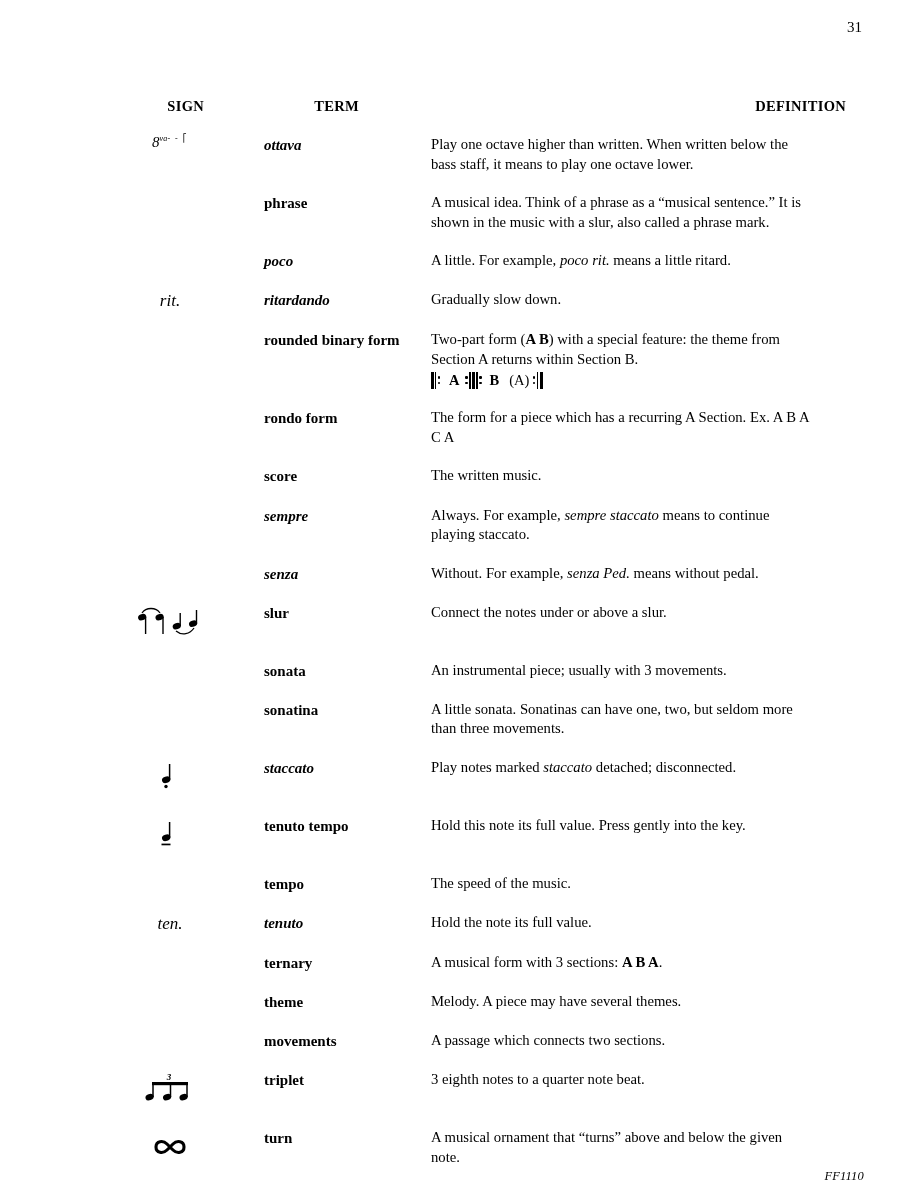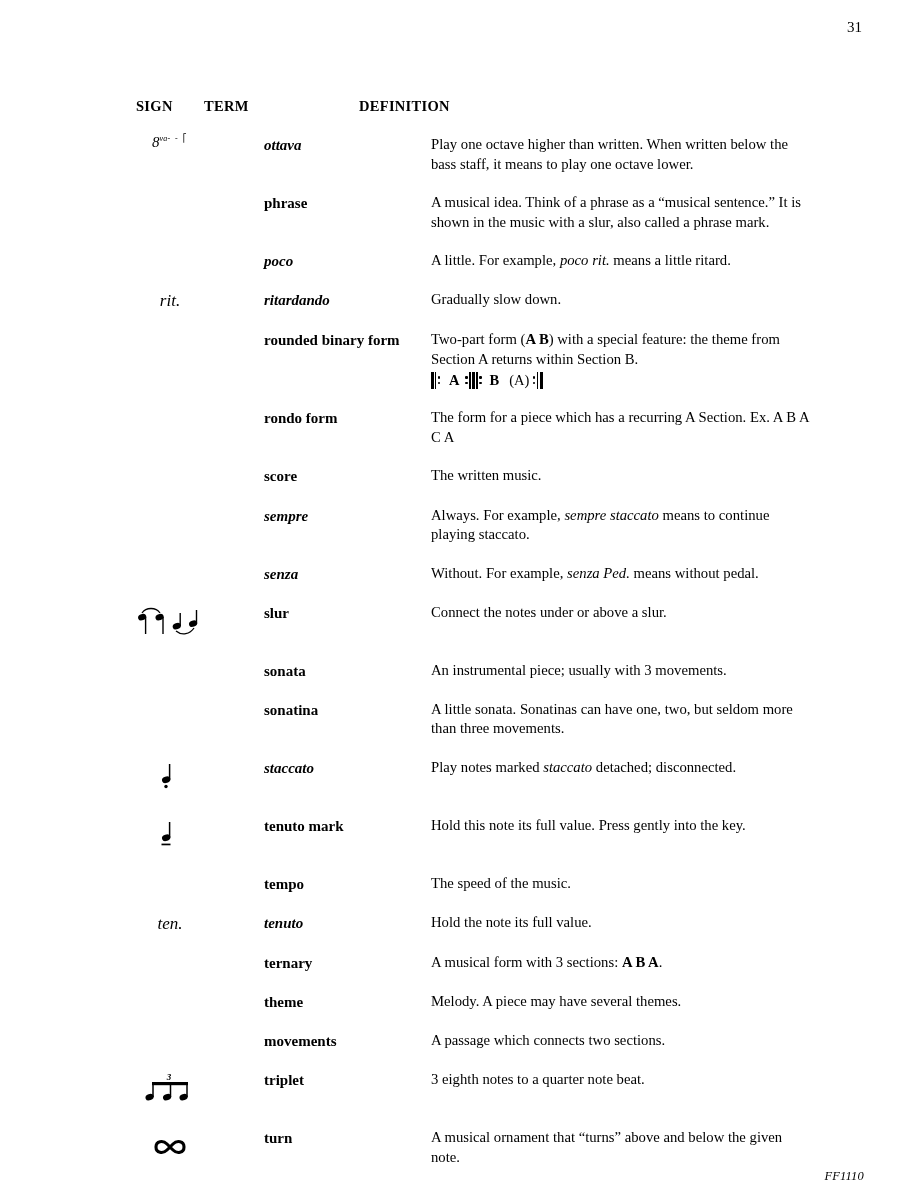--- a/index.html
+++ b/index.html
@@ -36,20 +36,21 @@
     left: 136px;
     top: 98px;
     width: 710px;
   }
   .head-row {
     display: flex;
     font-weight: bold;
     font-size: 14.5px;
     letter-spacing: 0.3px;
     margin-bottom: 19px;
+    text-align: right;
   }
   .col-sign {
     width: 68px;
     flex: 0 0 68px;
     position: relative;
   }
   .col-term {
     width: 155px;
     flex: 0 0 155px;
   }
@@ -279,21 +280,21 @@
               </svg></span></div>
           <div class="col-term italic">staccato</div>
           <div class="col-def"><span>Play notes marked </span><i>staccato</i><span> detached; disconnected.</span></div>
         </div>
         <div class="row">
           <div class="col-sign"><span class="sign-box"><svg width="68" height="34" viewBox="0 0 68 34">
                 <line x1="33.6" y1="5" x2="33.6" y2="20.5" stroke="#000" stroke-width="1.5"></line>
                 <ellipse cx="30.2" cy="20.7" rx="4.3" ry="3.2" transform="rotate(-20 30.2 20.7)"></ellipse>
                 <rect x="25.5" y="26.6" width="9" height="1.7"></rect>
               </svg></span></div>
-          <div class="col-term">tenuto mark</div>
+          <div class="col-term">tenuto tempo</div>
           <div class="col-def">Hold this note its full value. Press gently into the key.</div>
         </div>
         <div class="row">
           <div class="col-sign">&nbsp;</div>
           <div class="col-term">tempo</div>
           <div class="col-def">The speed of the music.</div>
         </div>
         <div class="row">
           <div class="col-sign"><span class="sign-text">ten.</span></div>
           <div class="col-term italic">tenuto</div>

